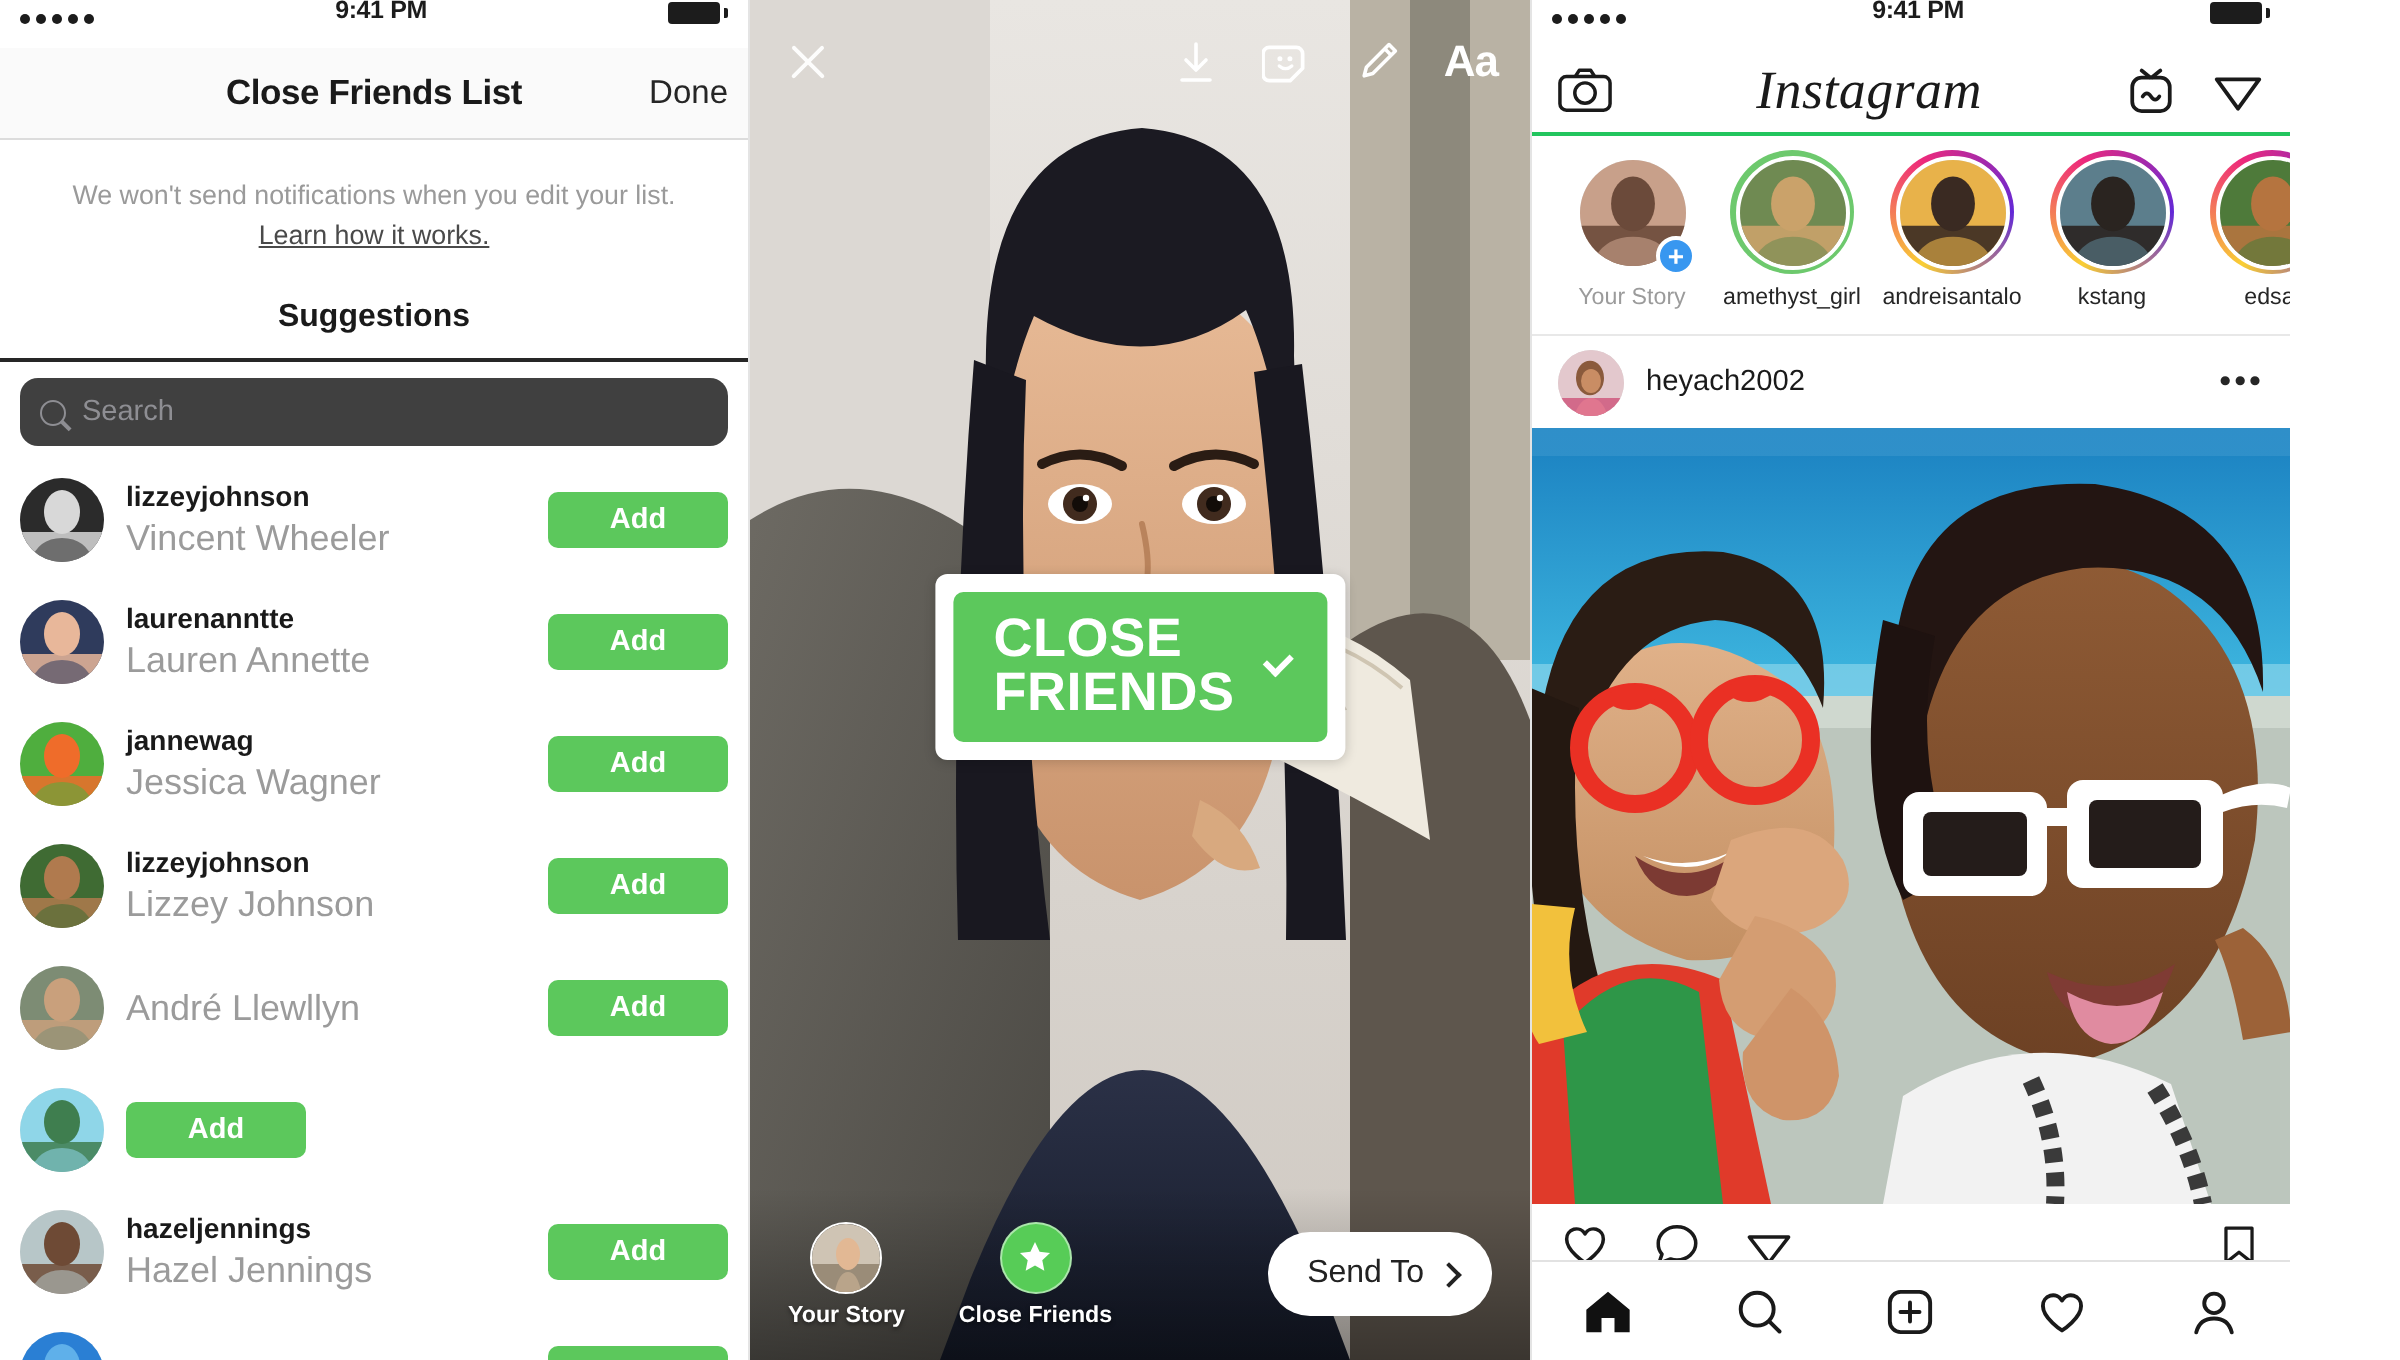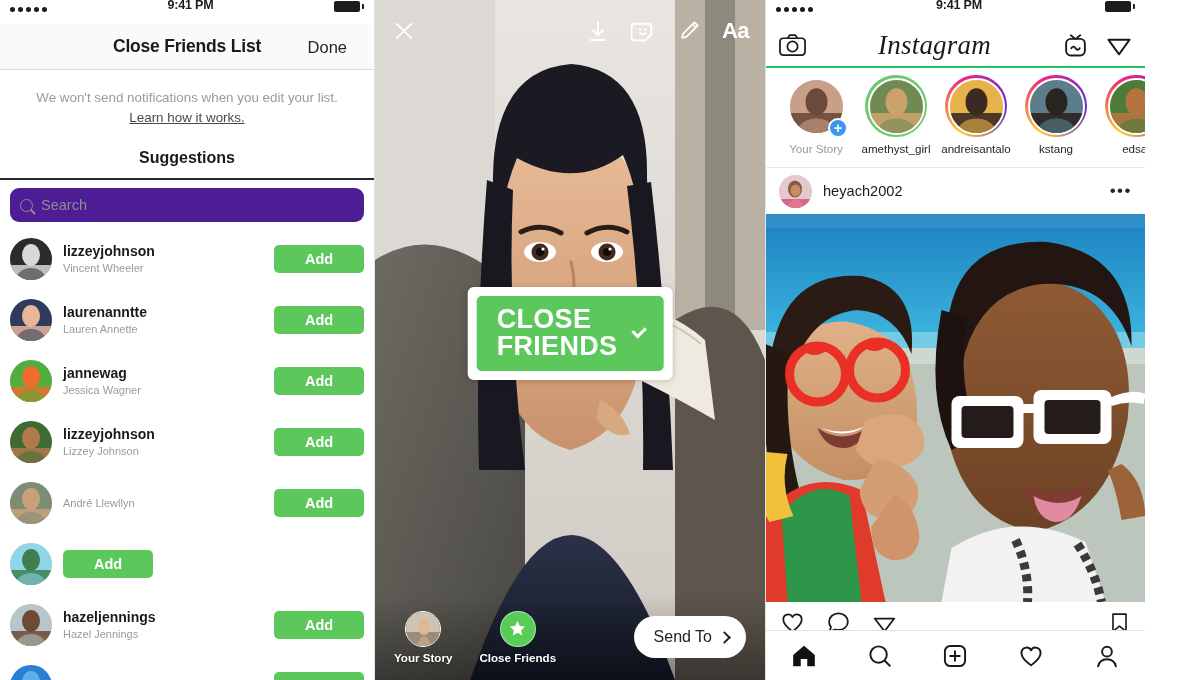--- a/index.html
+++ b/index.html
@@ -19,46 +19,46 @@
   .sb-left { display:flex; gap:3px; align-items:center; }
   .sb-dot { width:5px; height:5px; border-radius:50%; background:#1c1c1c; display:block; }
   .sb-time { font-size: 12.5px; font-weight: 700; letter-spacing: -0.2px; }
   .sb-right { display:flex; align-items:center; gap:2px; }
   .sb-batt { width:26px; height:11px; background:#1c1c1c; border-radius:2px; display:block; }
   .sb-nub { width:2px; height:5px; background:#1c1c1c; border-radius:0 1px 1px 0; display:block; }
 
   .navbar { height: 46px; display:flex; align-items:center; justify-content:center; position:relative;
             border-bottom:1px solid #dcdcdc; background:#fafafa; }
   .nav-title { font-size: 17.5px; font-weight: 700; color: #1a1a1a; letter-spacing: -0.2px; }
-  .nav-done { position:absolute; right:27px; top:50%; transform:translateY(-50%);
+  .nav-done { position:absolute; right:10px; top:50%; transform:translateY(-50%);
               font-size:16.5px; color:#262626; }
 
   .notice { padding: 18px 10px 12px; text-align:center; }
   .notice-text { font-size: 13.4px; color: #9a9a9a; line-height: 1.45; }
   .notice-link { font-size: 13.4px; color: #4a4a4a; text-decoration: underline; display:inline-block; margin-top:3px; }
 
   .tabs { display:flex; height: 42px; }
   .tab { flex:1; display:flex; align-items:center; justify-content:center; font-size:16px;
          color:#a0a0a0; border-bottom: 1px solid #e2e2e2; }
   .tab.active { color:#1a1a1a; font-weight:700; border-bottom: 2px solid #262626; }
 
   .searchwrap { padding: 8px 10px 6px; }
-  .searchbar { height: 34px; background:#4c1d95; border-radius:9px; display:flex; align-items:center;
+  .searchbar { height: 34px; background:#404040; border-radius:9px; display:flex; align-items:center;
                gap:8px; padding: 0 10px; }
   .search-ph { font-size:14.5px; color:#8e8e93; }
   .mag { width:13px; height:13px; border:1.6px solid #8e8e93; border-radius:50%; position:relative; display:block; flex:none; }
   .mag:after { content:""; position:absolute; width:1.6px; height:6px; background:#8e8e93;
                right:-2px; bottom:-4px; transform:rotate(-45deg); }
 
   .userlist { }
   .urow { height: 61px; display:flex; align-items:center; padding: 0 10px; gap: 11px; }
   .av { width:42px; height:42px; border-radius:50%; flex:none; overflow:hidden; position:relative; background:#ddd; }
   .utext { flex:1; min-width:0; }
   .uname { font-size:14px; font-weight:700; color:#1a1a1a; line-height:1.3; }
-  .ufull { font-size:11px; color:#9b9b9b; line-height:1.35; }
+  .ufull { font-size:18px; color:#9b9b9b; line-height:1.35; }
   .addbtn { width:90px; height:28px; border-radius:5px; border:none; color:#fff; font-size:14.5px;
             font-weight:700; display:flex; align-items:center; justify-content:center; flex:none; }
 
   
   .panel2 { position:relative; width:390px; height:680px; overflow:hidden; background:#1d2230; }
   .p2-photo { position:absolute; inset:0; }
   .p2-top { position:absolute; top:0; left:0; right:0; height:62px; display:flex; align-items:center;
             padding: 0 16px; gap: 0; }
   .p2-x { width:26px; height:26px; position:relative; opacity:.95; }
   .p2-x:before, .p2-x:after { content:""; position:absolute; left:2px; top:12px; width:22px; height:2.2px;

